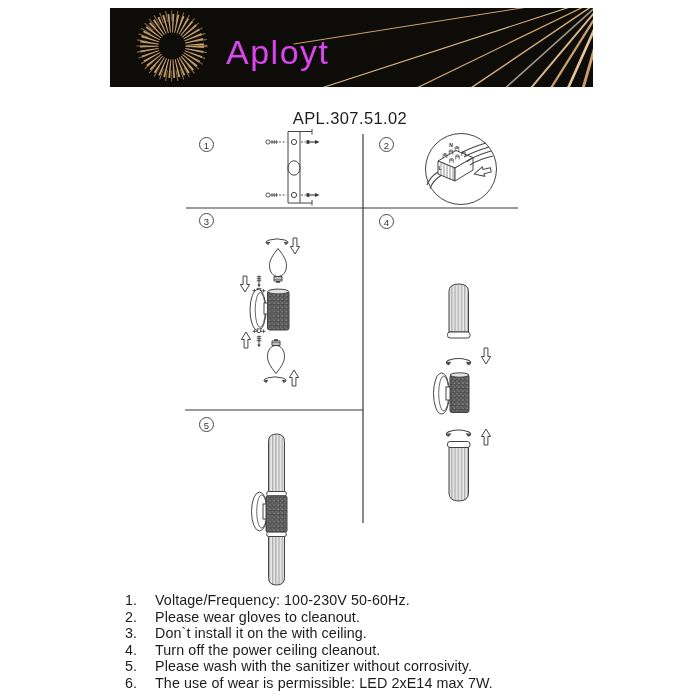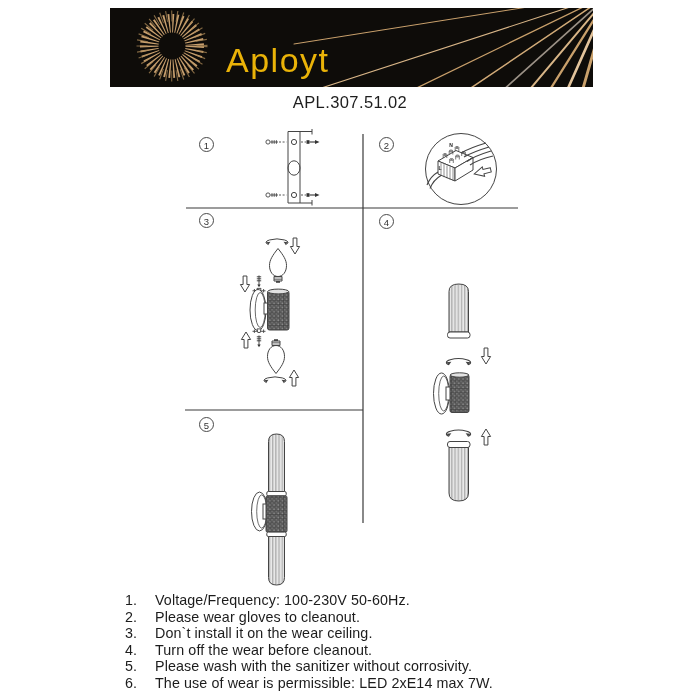--- a/index.html
+++ b/index.html
@@ -2,27 +2,27 @@
 <html><head>
 <meta charset="utf-8">
 <style>
   html,body{margin:0;padding:0;background:#ffffff;}
   #page{position:relative;width:700px;height:700px;background:#ffffff;overflow:hidden;
         font-family:"Liberation Sans",sans-serif;color:#1f1f1f;}
 
   
   .banner{position:absolute;left:110px;top:8px;width:483px;height:79px;background:#0e0c09;overflow:hidden;}
   .banner svg{position:absolute;left:0;top:0;}
-  .brand{position:absolute;left:116px;top:32px;font-size:34px;line-height:40px;
-         color:#eab308;letter-spacing:1.5px;font-weight:400;}
+  .brand{position:absolute;left:116px;top:24px;font-size:34px;line-height:40px;
+         color:#d946ef;letter-spacing:1.5px;font-weight:400;}
 
   
   .title1{position:absolute;left:0;top:90px;width:700px;text-align:center;
           font-size:16.5px;font-weight:500;letter-spacing:.3px;color:#1d1d1d;}
-  .title2{position:absolute;left:0;top:93px;width:700px;text-align:center;
+  .title2{position:absolute;left:0;top:109px;width:700px;text-align:center;
           font-size:16.5px;font-weight:500;letter-spacing:.4px;color:#1d1d1d;}
 
   
   .diagram{position:absolute;left:100px;top:125px;}
   .stepnum{position:absolute;width:15px;height:15px;border:1px solid #4a4a4a;border-radius:50%;
            font-size:9.5px;line-height:15px;text-align:center;color:#333;background:#fff;box-sizing:border-box;}
   #step-1{left:199px;top:137px;}
   #step-2{left:379px;top:137px;}
   #step-3{left:199px;top:213px;}
   #step-4{left:379px;top:214px;}
@@ -255,25 +255,25 @@
     <div class="row">
       <span class="num">1.</span>
       <span class="txt">Voltage/Frequency: 100-230V 50-60Hz.</span>
     </div>
     <div class="row">
       <span class="num">2.</span>
       <span class="txt">Please wear gloves to cleanout.</span>
     </div>
     <div class="row">
       <span class="num">3.</span>
-      <span class="txt">Don`t install it on the wear ceiling.</span>
+      <span class="txt">Don`t install it on the with ceiling.</span>
     </div>
     <div class="row">
       <span class="num">4.</span>
-      <span class="txt">Turn off the wear before cleanout.</span>
+      <span class="txt">Turn off the power ceiling cleanout.</span>
     </div>
     <div class="row">
       <span class="num">5.</span>
       <span class="txt">Please wash with the sanitizer without corrosivity.</span>
     </div>
     <div class="row">
       <span class="num">6.</span>
       <span class="txt">The use of wear is permissible: LED 2xE14 max 7W.</span>
     </div>
   </div>

